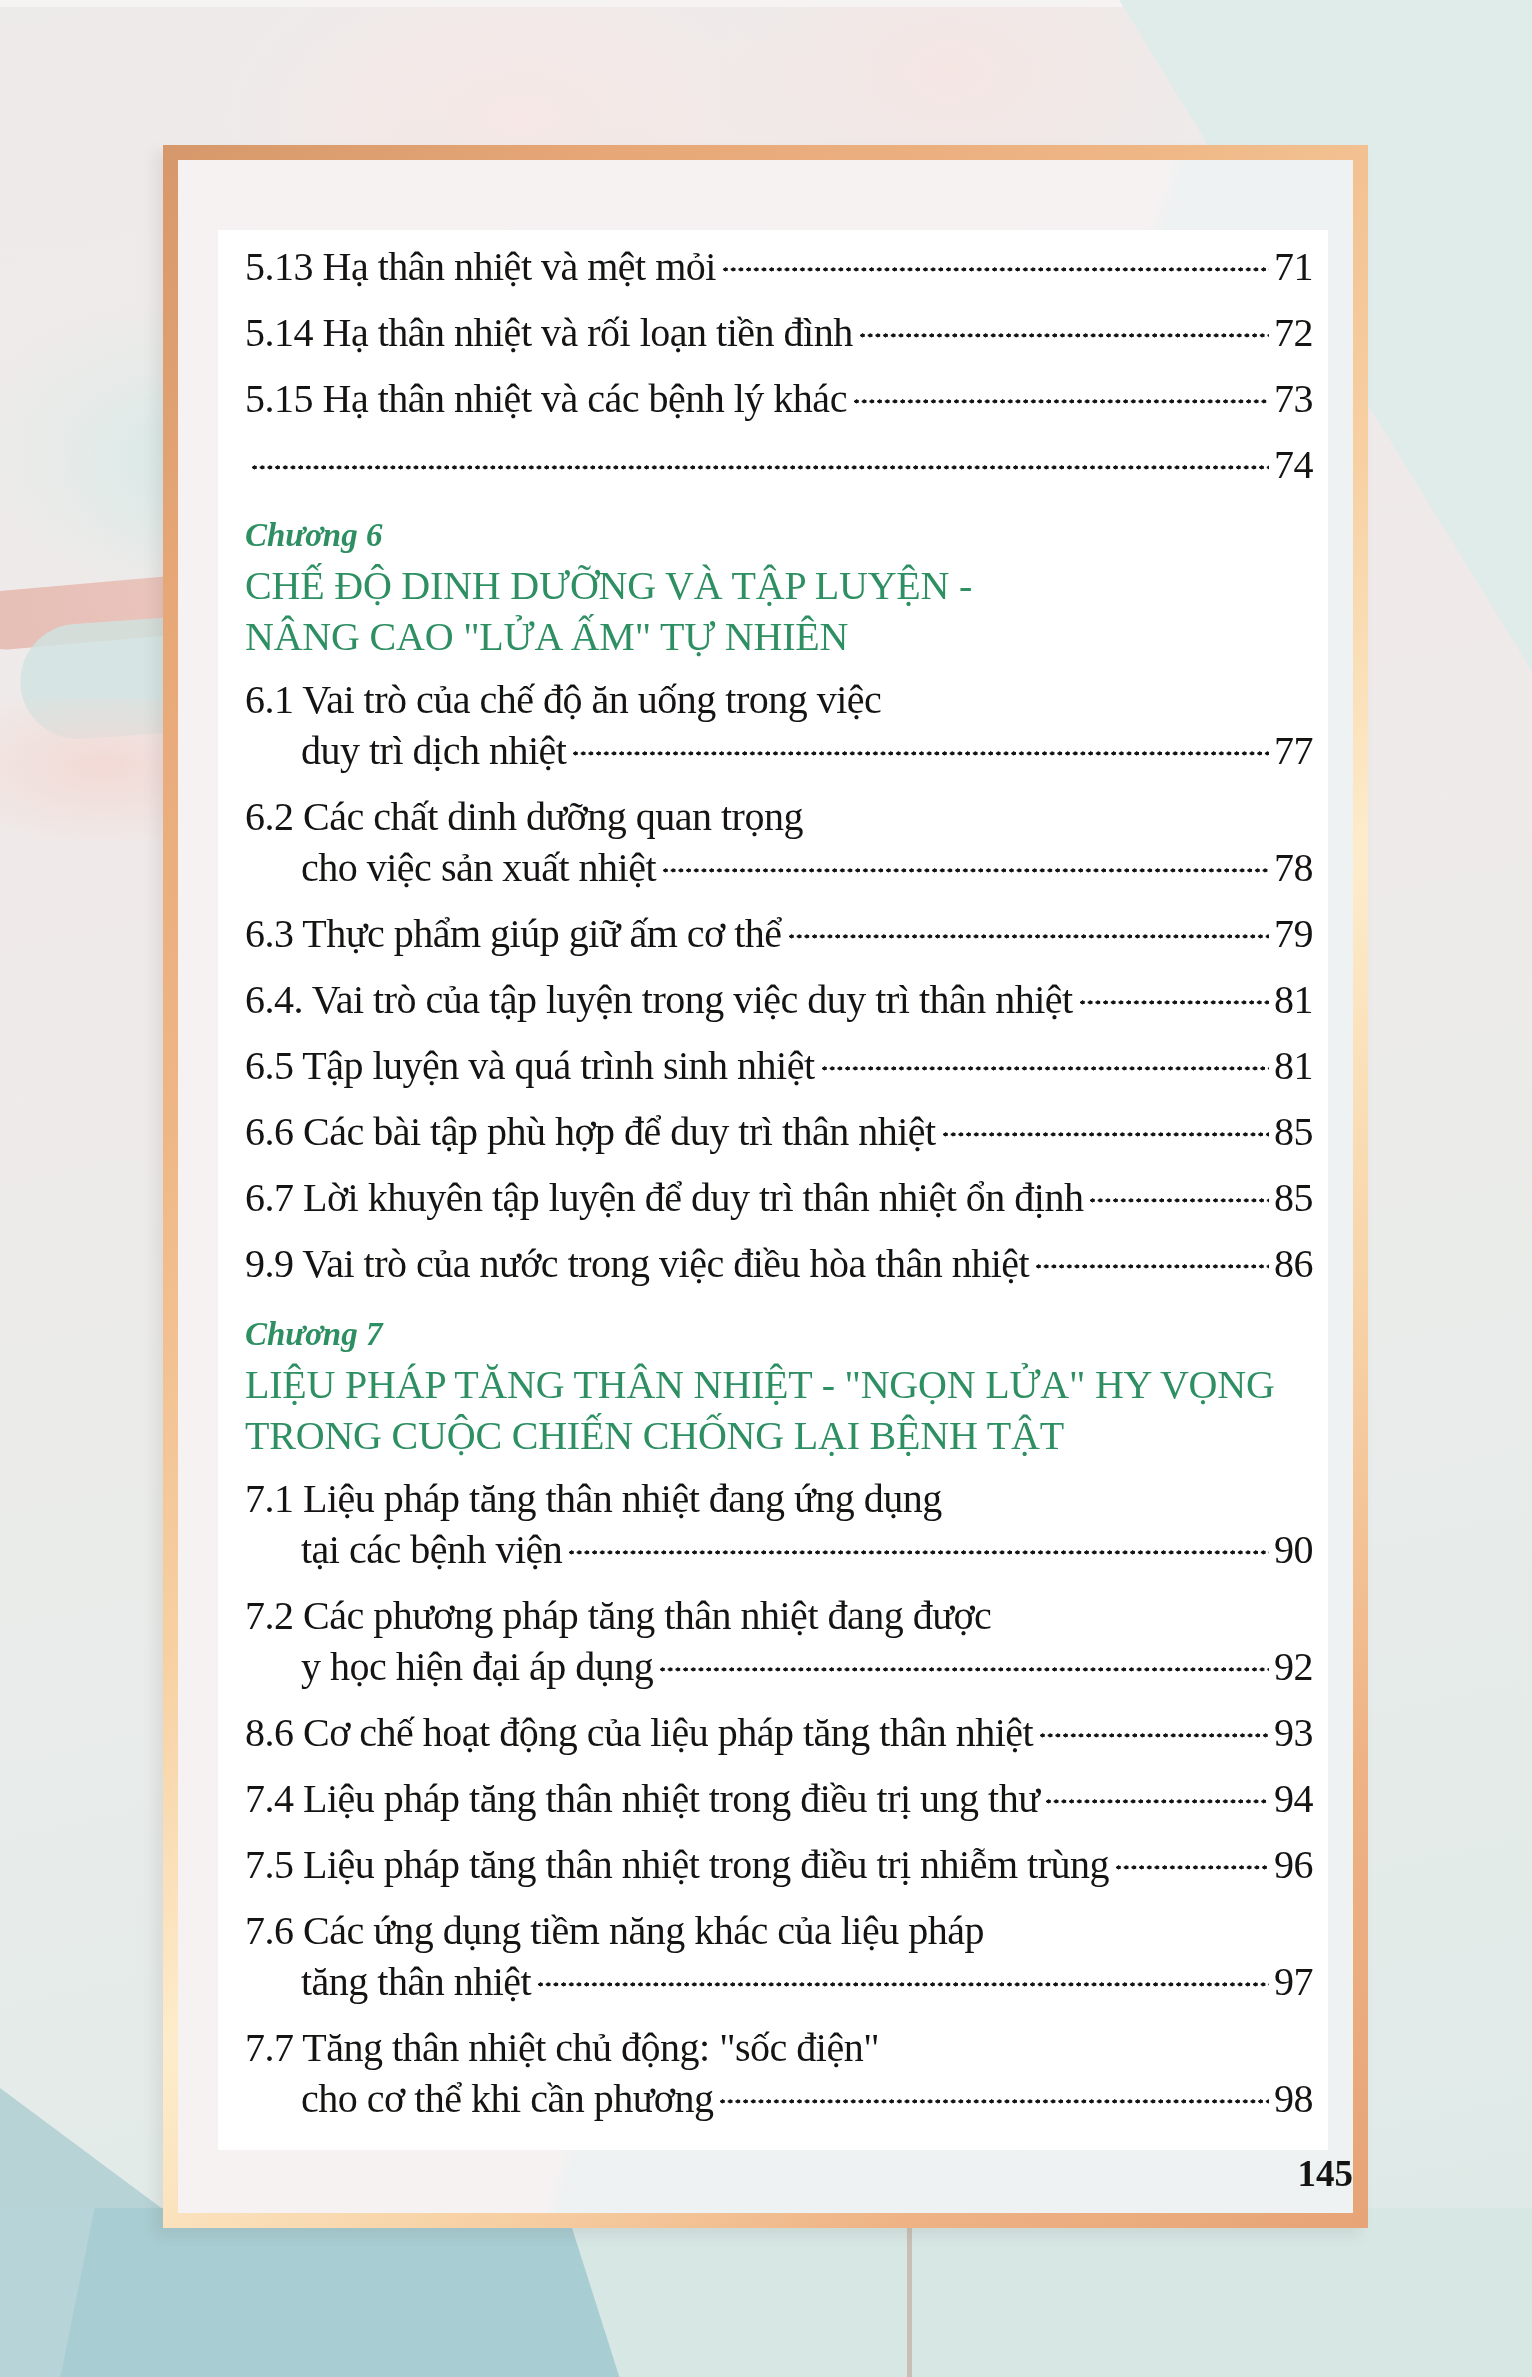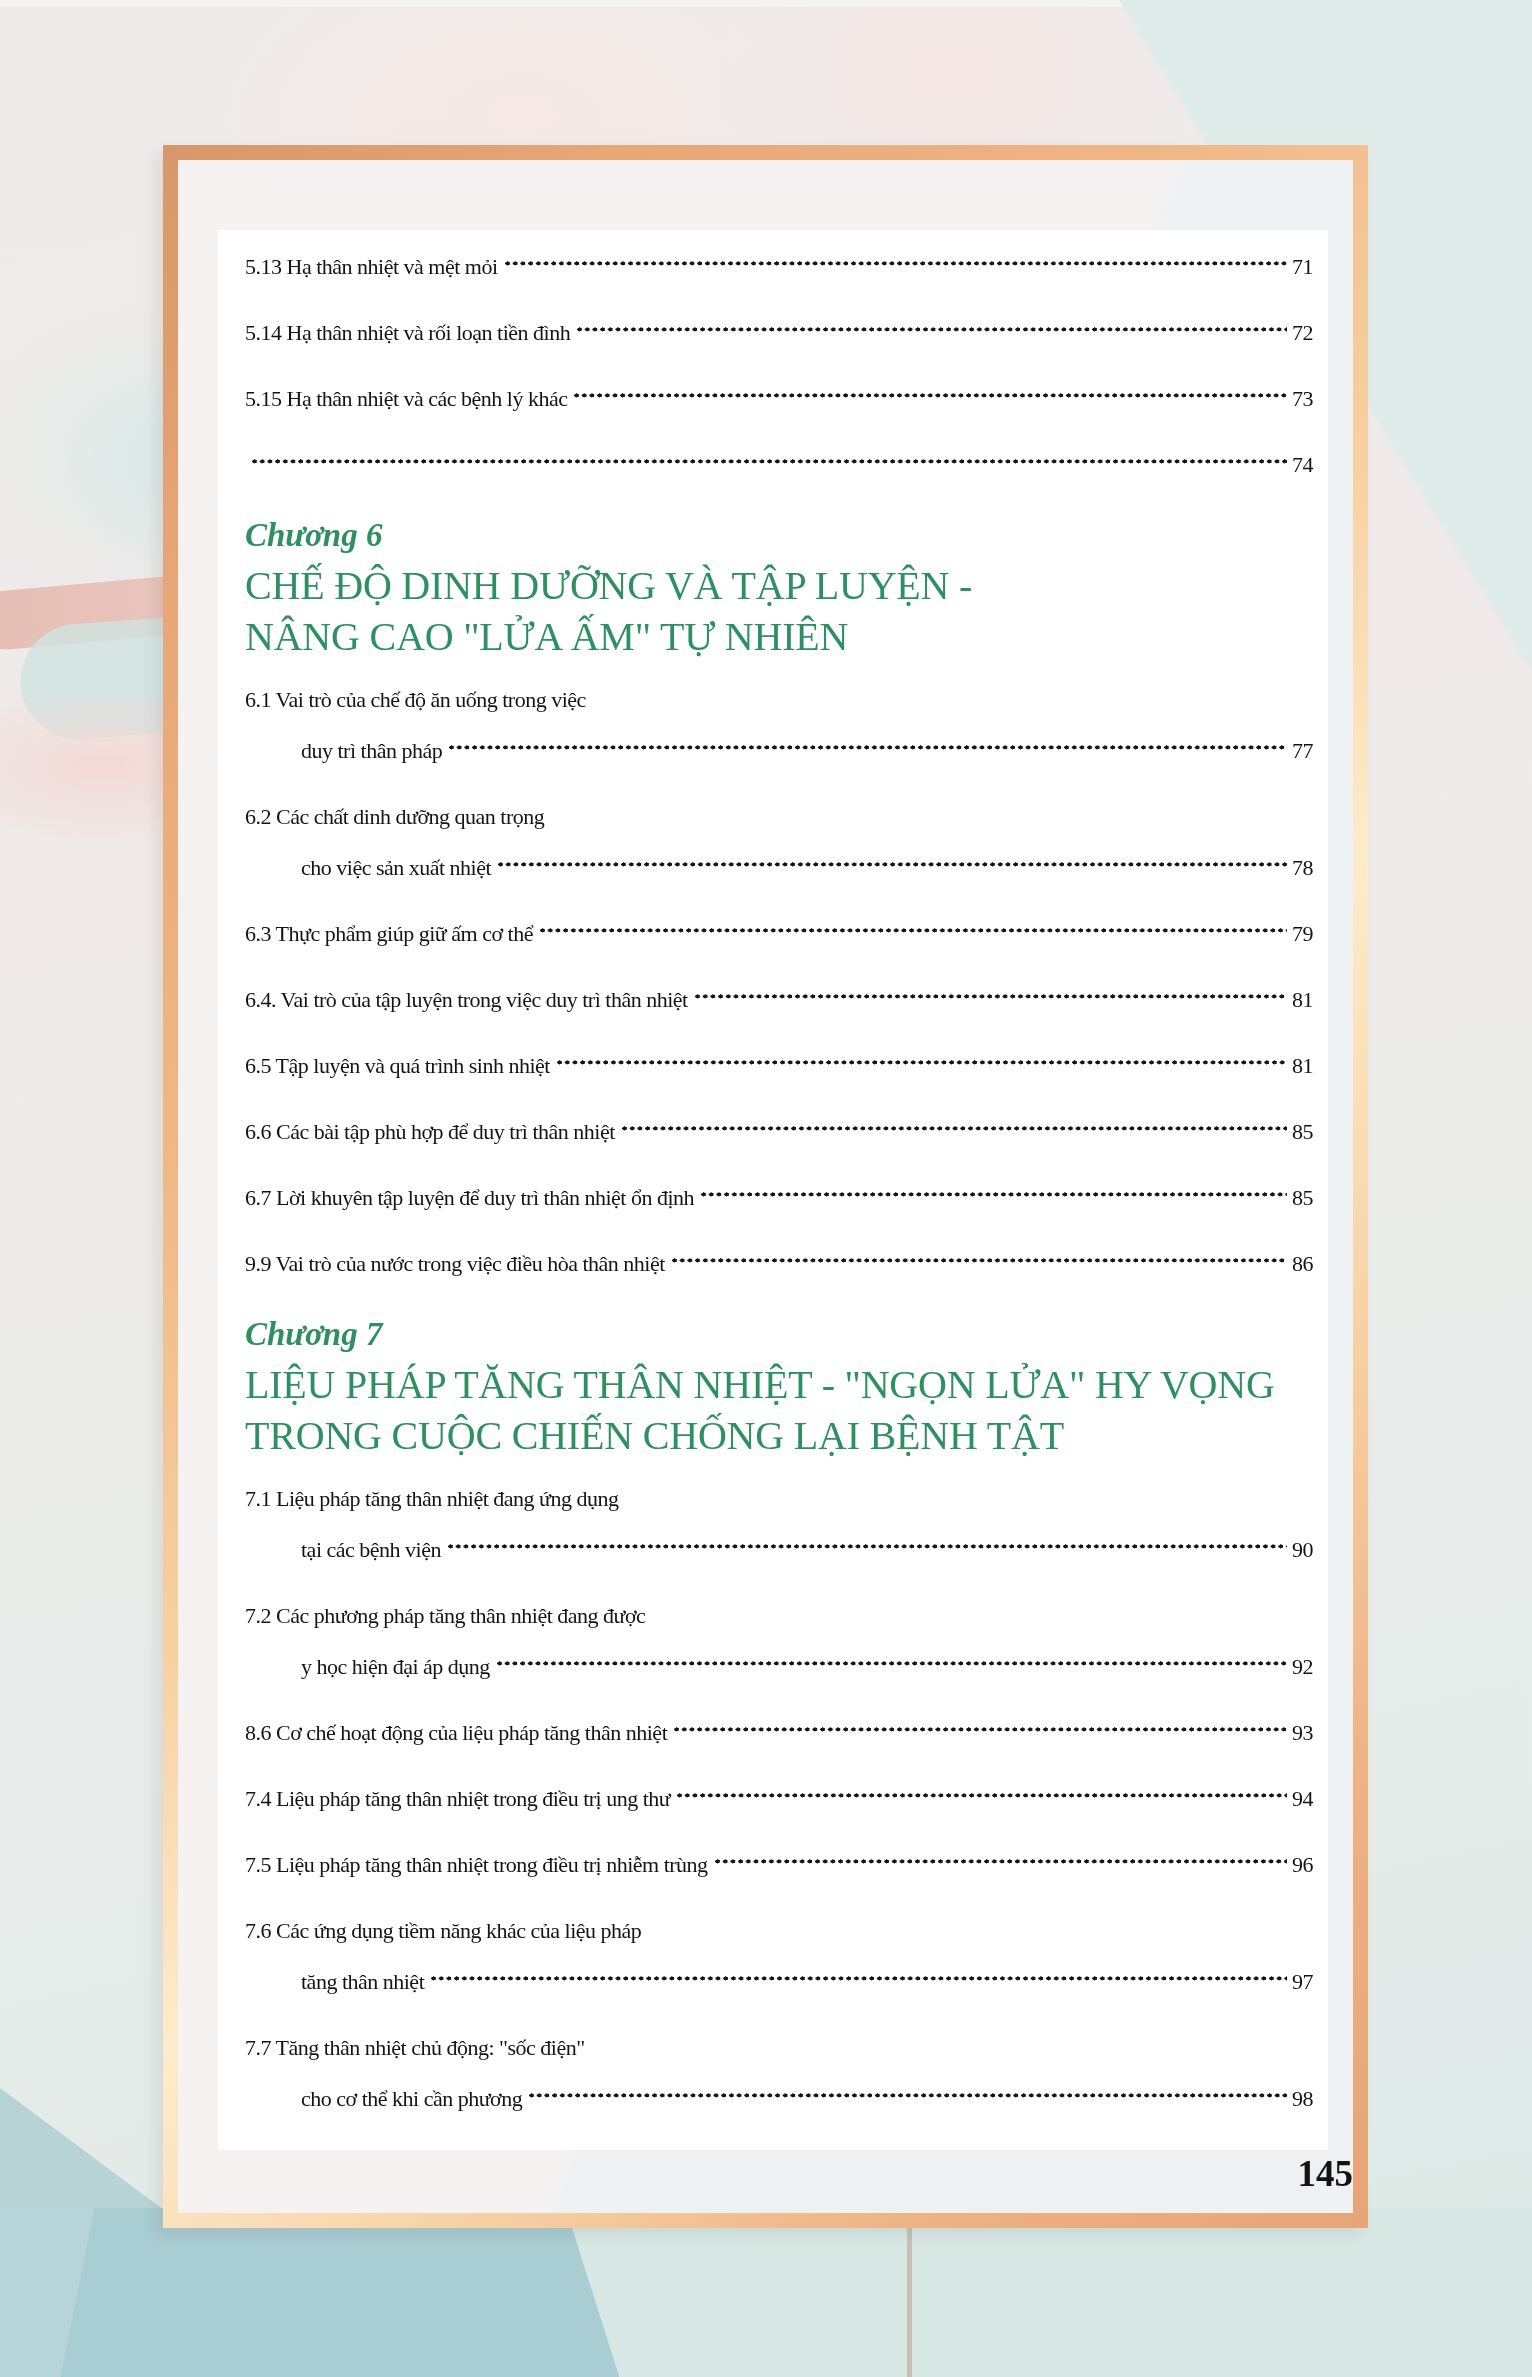--- a/index.html
+++ b/index.html
@@ -83,21 +83,21 @@
       linear-gradient(107deg, rgba(248,241,241,.55) 0 55%, rgba(233,241,241,.6) 56% 100%),
       #f4f2f3;
   }
   .toc-panel{
     position:absolute;left:40px;top:70px;width:1110px;height:1920px;
     box-sizing:border-box;
     background:#ffffff;
     padding:11px 15px 0 27px;
     color:#151413;
   }
-  .entry{font-size:22px;line-height:51px;letter-spacing:-0.5px;margin-bottom:15px;}
+  .entry{font-size:40px;line-height:51px;letter-spacing:-0.5px;margin-bottom:15px;}
   .row{display:flex;align-items:baseline;}
   .row .label{white-space:nowrap;}
   .row.cont .label{padding-left:56px;}
   .leader{flex:1 1 auto;min-width:18px;position:relative;}
   .leader::after{
     content:"";position:absolute;left:7px;right:5px;bottom:8px;height:5.5px;
     background-image:radial-gradient(circle at 2.5px 2.7px,#151413 2.1px,transparent 2.4px);
     background-size:7.7px 5.5px;background-repeat:repeat-x;
   }
   .pagenum{white-space:nowrap;}
@@ -165,21 +165,21 @@
           <div class="chapter-head">
             <div class="kicker">Chương 6</div>
             <div class="title-line">CHẾ ĐỘ DINH DƯỠNG VÀ TẬP LUYỆN -</div>
             <div class="title-line">NÂNG CAO "LỬA ẤM" TỰ NHIÊN</div>
           </div>
           <div class="entry">
             <div class="row">
               <span class="label">6.1 Vai trò của chế độ ăn uống trong việc</span>
             </div>
             <div class="row cont">
-              <span class="label">duy trì thân pháp</span>
+              <span class="label">duy trì dịch nhiệt</span>
               <span class="leader"></span>
               <span class="pagenum">77</span>
             </div>
           </div>
           <div class="entry">
             <div class="row">
               <span class="label">6.2 Các chất dinh dưỡng quan trọng</span>
             </div>
             <div class="row cont">
               <span class="label">cho việc sản xuất nhiệt</span>

